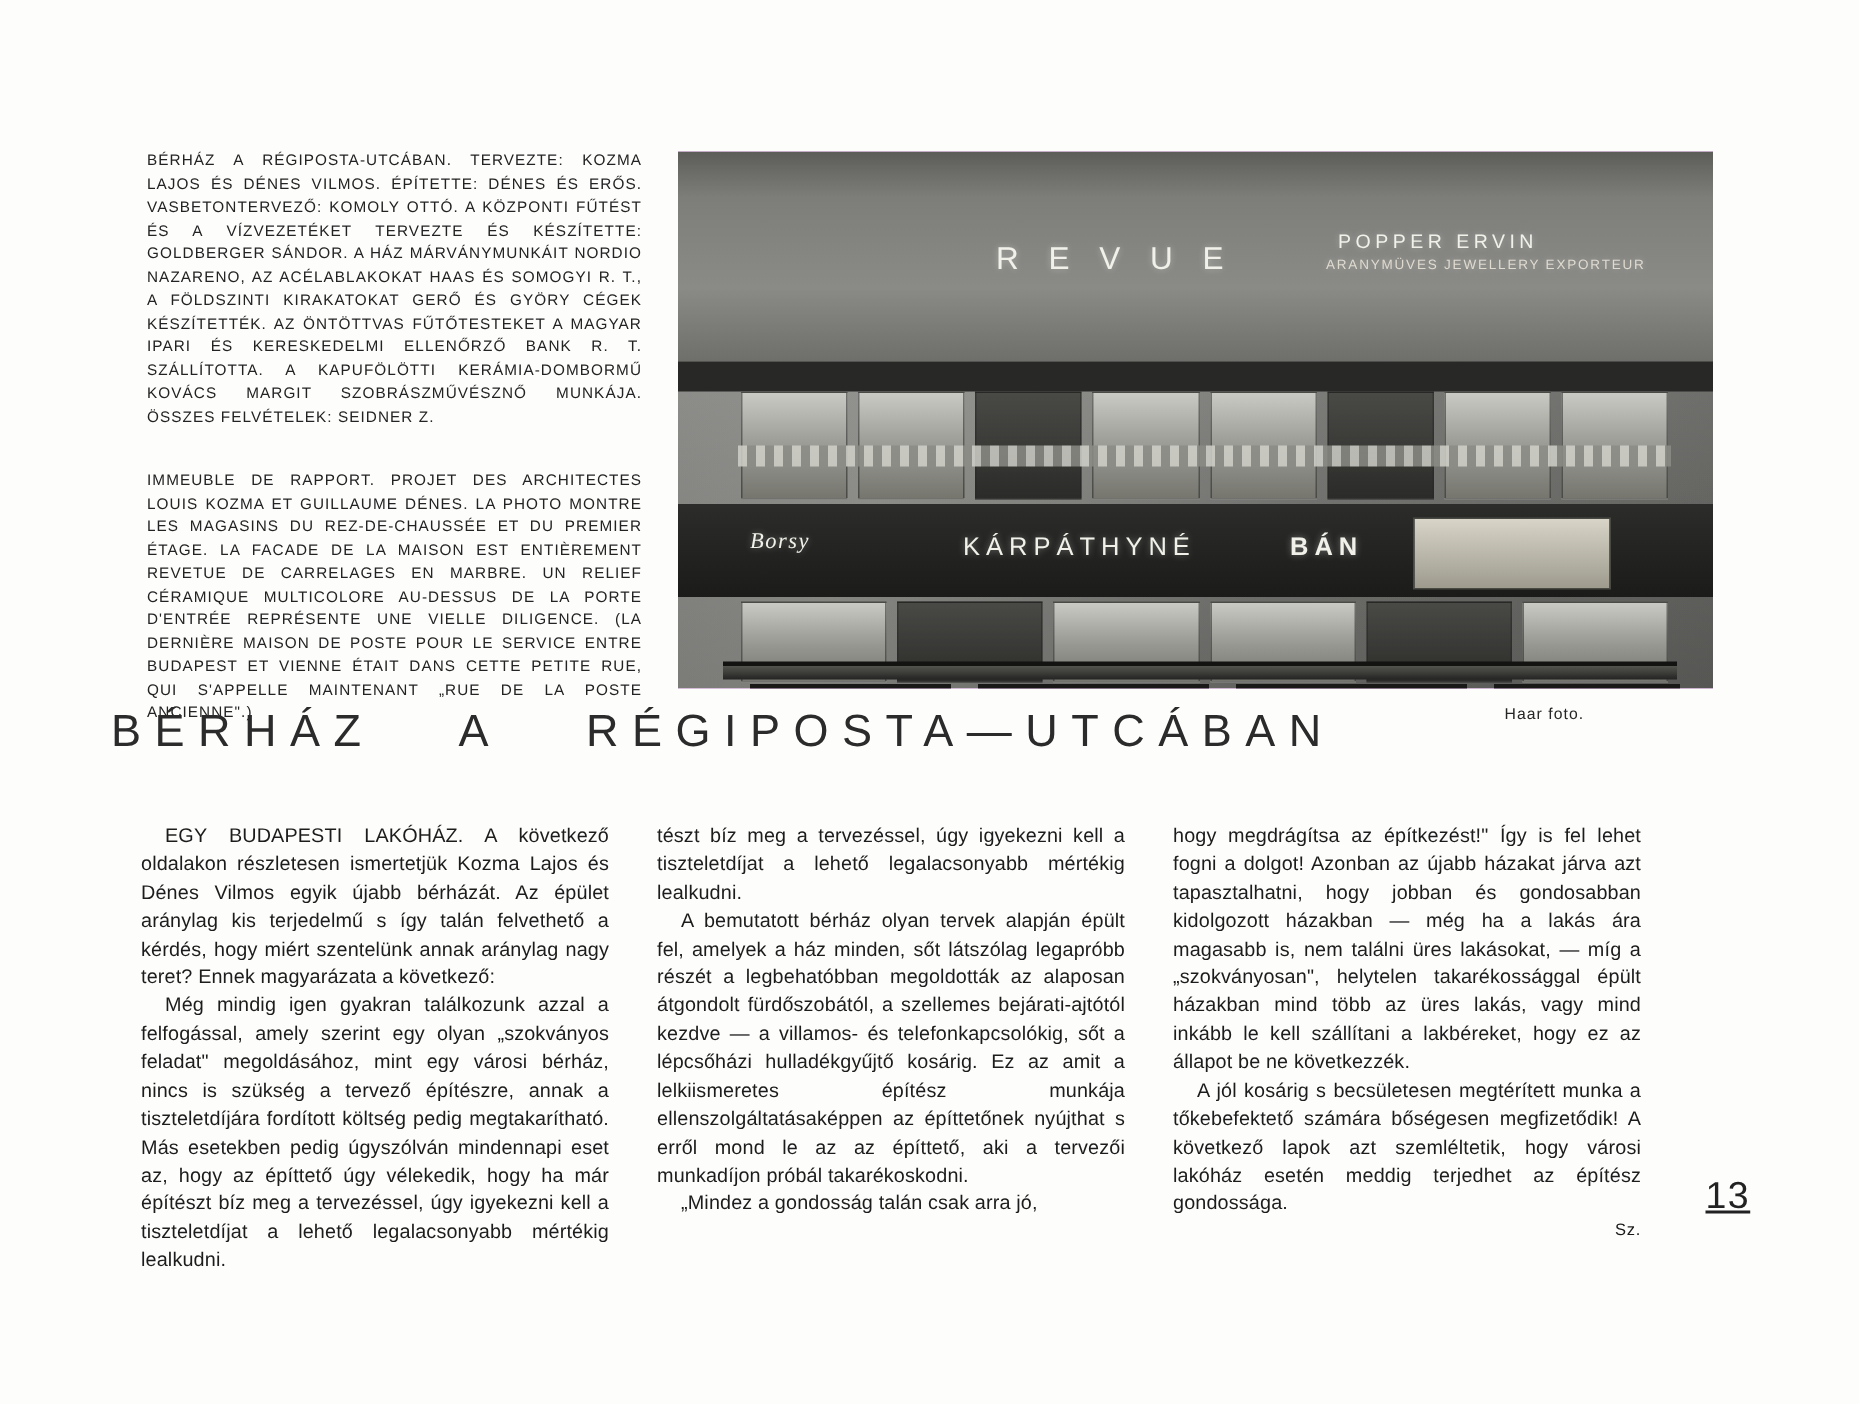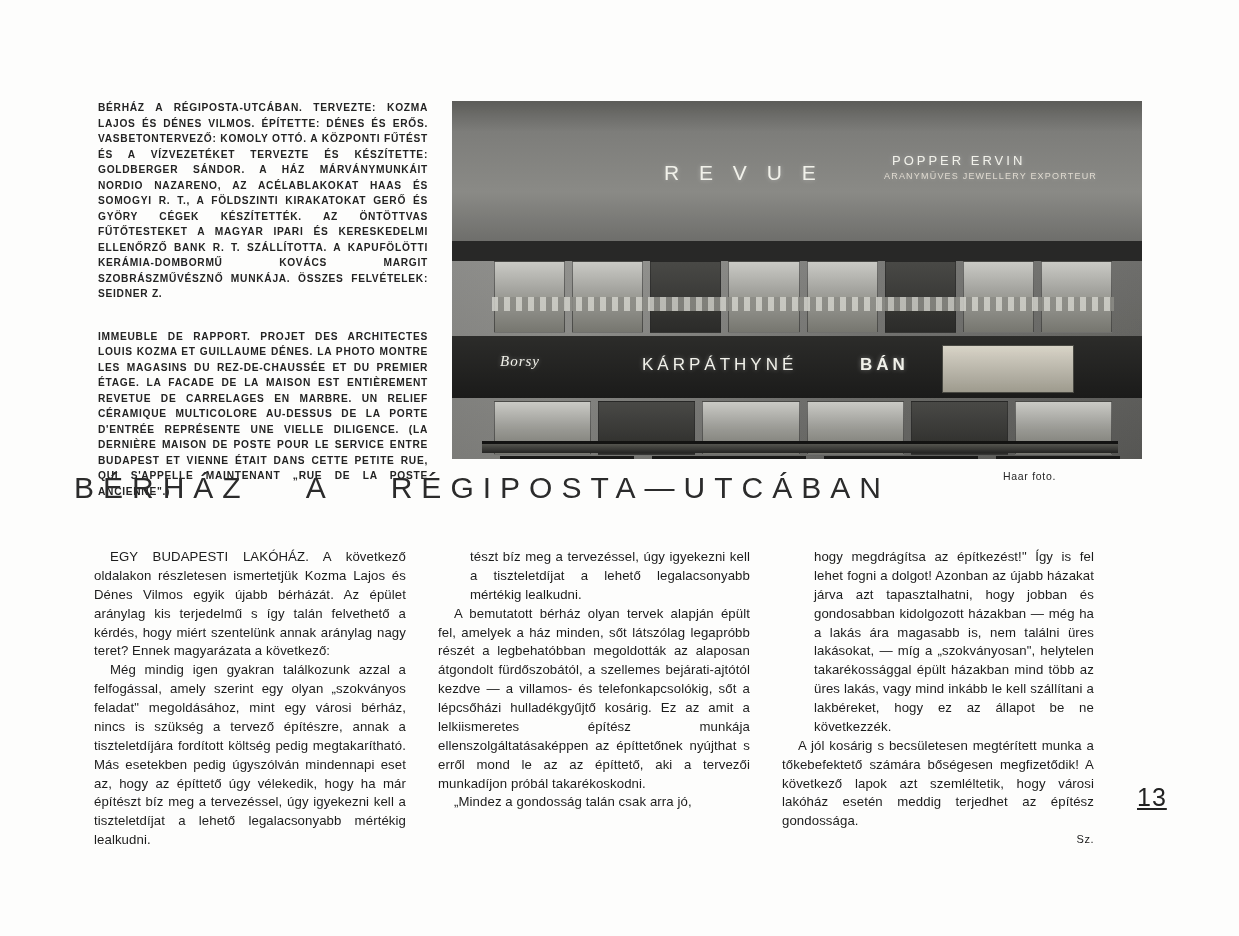--- a/index.html
+++ b/index.html
@@ -20,21 +20,20 @@
     height: 936px;
     background: #fdfdfc;
   }
 
   
   .caption-col {
     position: absolute;
     left: 98px;
     top: 100px;
     width: 330px;
-    font-weight: bold;
   }
   .caption {
     font-size: 10.2px;
     line-height: 1.52;
     letter-spacing: 0.72px;
     text-align: justify;
     text-transform: uppercase;
     color: #232323;
   }
   .caption.fr {
@@ -187,21 +186,20 @@
     text-indent: 16px;
   }
   .col p.first {
     text-indent: 16px;
   }
   .col p.cont {
     text-indent: 16px;
   }
   .col p.noindent {
     text-indent: 0;
-    margin-left: 32px;
   }
   .signature {
     float: right;
     font-size: 11px;
     letter-spacing: 0.5px;
     margin-top: 2px;
   }
 
   
   .folio {

